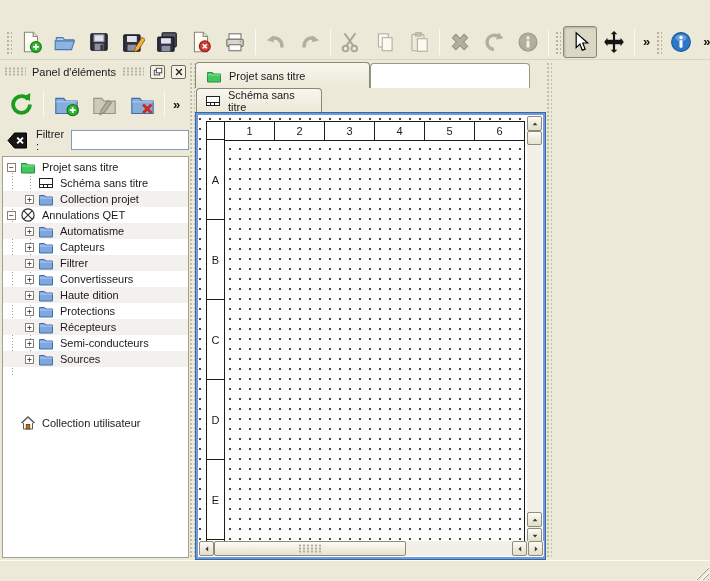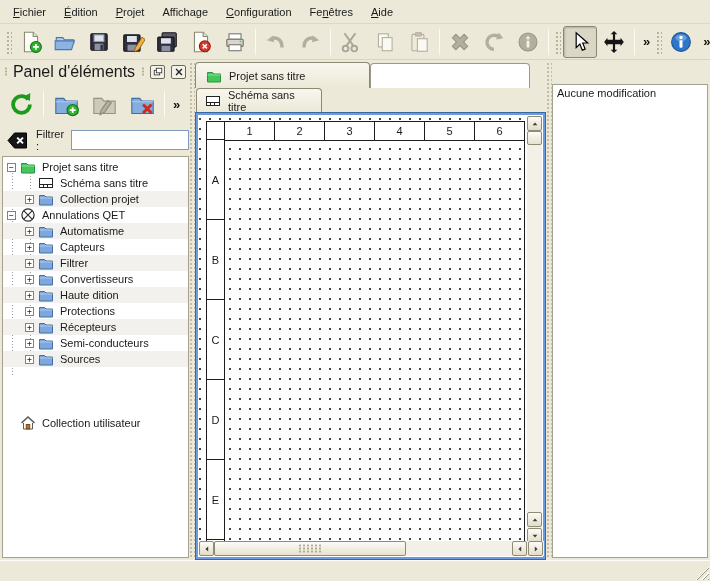--- a/index.html
+++ b/index.html
@@ -18,21 +18,21 @@
 .push{margin-left:auto}
 .tb-sep{width:1px;height:26px;flex:none;background:#c6c2ae;border-right:1px solid #fbfaf3;margin:0 3px}
 .tb-btn{width:34px;height:32px;flex:none;display:flex;align-items:center;justify-content:center;background:none;border:1px solid transparent;border-radius:3px}
 .tb-btn svg{width:24px;height:24px;display:block}
 .tb-btn.pressed{background:#dbd7c6;border-color:#8a8672;box-shadow:inset 1px 1px 2px rgba(0,0,0,.18)}
 .tb-chevron{flex:none;font:bold 13px "Liberation Sans",sans-serif;background:none;border:none;padding:0 5px;height:30px;color:#111}
 
 
 .dock-header{position:absolute;height:17px;display:flex;align-items:center;gap:6px}
 .dock-header .pat{flex:1;height:9px;background-image:radial-gradient(circle,#b5b09a 1px,transparent 1.2px);background-size:4px 3px}
-.dock-title{font-size:16px;white-space:nowrap}
+.dock-title{font-size:11px;white-space:nowrap}
 .dock-btn{width:15px;height:14px;flex:none;display:flex;align-items:center;justify-content:center;background:#f4f2e8;border:1px solid #6c6a5a;border-radius:2px}
 .dock-btn svg{width:10px;height:10px;display:block}
 
 
 .panel-tools{position:absolute;left:2px;top:84px;width:188px;height:40px;display:flex;align-items:center}
 .pt-btn{width:38px;height:38px;flex:none;display:flex;align-items:center;justify-content:center;background:none;border:1px solid transparent;border-radius:3px}
 .pt-btn svg{width:27px;height:27px;display:block}
 
 
 .filter-row{position:absolute;left:5px;top:128px;width:184px;height:24px;display:flex;align-items:center;gap:6px}
@@ -87,29 +87,20 @@
 
 
 .statusbar{position:absolute;left:0;top:560px;width:710px;height:21px;background:#ece9d8;border-top:1px solid #fdfcf8}
 .sizegrip{position:absolute;right:1px;bottom:1px;width:14px;height:14px;background:repeating-linear-gradient(135deg,transparent 0 2px,#fdfcf8 2px 3px,#9d9a84 3px 4px);clip-path:polygon(100% 0,100% 100%,0 100%)}
 </style>
 </head>
 <body>
 
 <div id="app">
 
-  <div class="menubar">
-      <div class="menu-item"><u>F</u>ichier</div>
-      <div class="menu-item"><u>É</u>dition</div>
-      <div class="menu-item"><u>P</u>rojet</div>
-      <div class="menu-item">Afficha<u>g</u>e</div>
-      <div class="menu-item"><u>C</u>onfiguration</div>
-      <div class="menu-item">Fe<u>n</u>êtres</div>
-      <div class="menu-item"><u>A</u>ide</div>
-    </div>
 
   <div class="toolbar">
       <div class="tb-handle"></div>
       <button class="tb-btn">
         <svg viewBox="0 0 22 22">
           <path d="M5 2h8l4 4v14H5z" fill="#fdfdf6" stroke="#8a8876"></path>
           <path d="M13 2v4h4" fill="#e6e3d2" stroke="#8a8876"></path>
           <circle cx="15.5" cy="15.5" r="5" fill="#2fb32f" stroke="#157015"></circle>
           <path d="M15.5 12.8v5.4M12.8 15.5h5.4" stroke="#fff" stroke-width="1.6"></path>
         </svg>
@@ -543,21 +534,18 @@
             <svg viewBox="0 0 10 10">
               <path d="M3.5 2L7 5 3.5 8z" fill="#3e3d31"></path>
             </svg>
           </span>
         </button>
     </div>
   </div>
 
   <div class="splitter" style="left:546px;top:62px;height:496px"></div>
 
-  <div class="undo-list">
-      <div class="undo-item">Aucune modification</div>
-    </div>
 
   <div class="statusbar">
     <div class="sizegrip"></div>
   </div>
 
 </div>
 
 </body></html>

